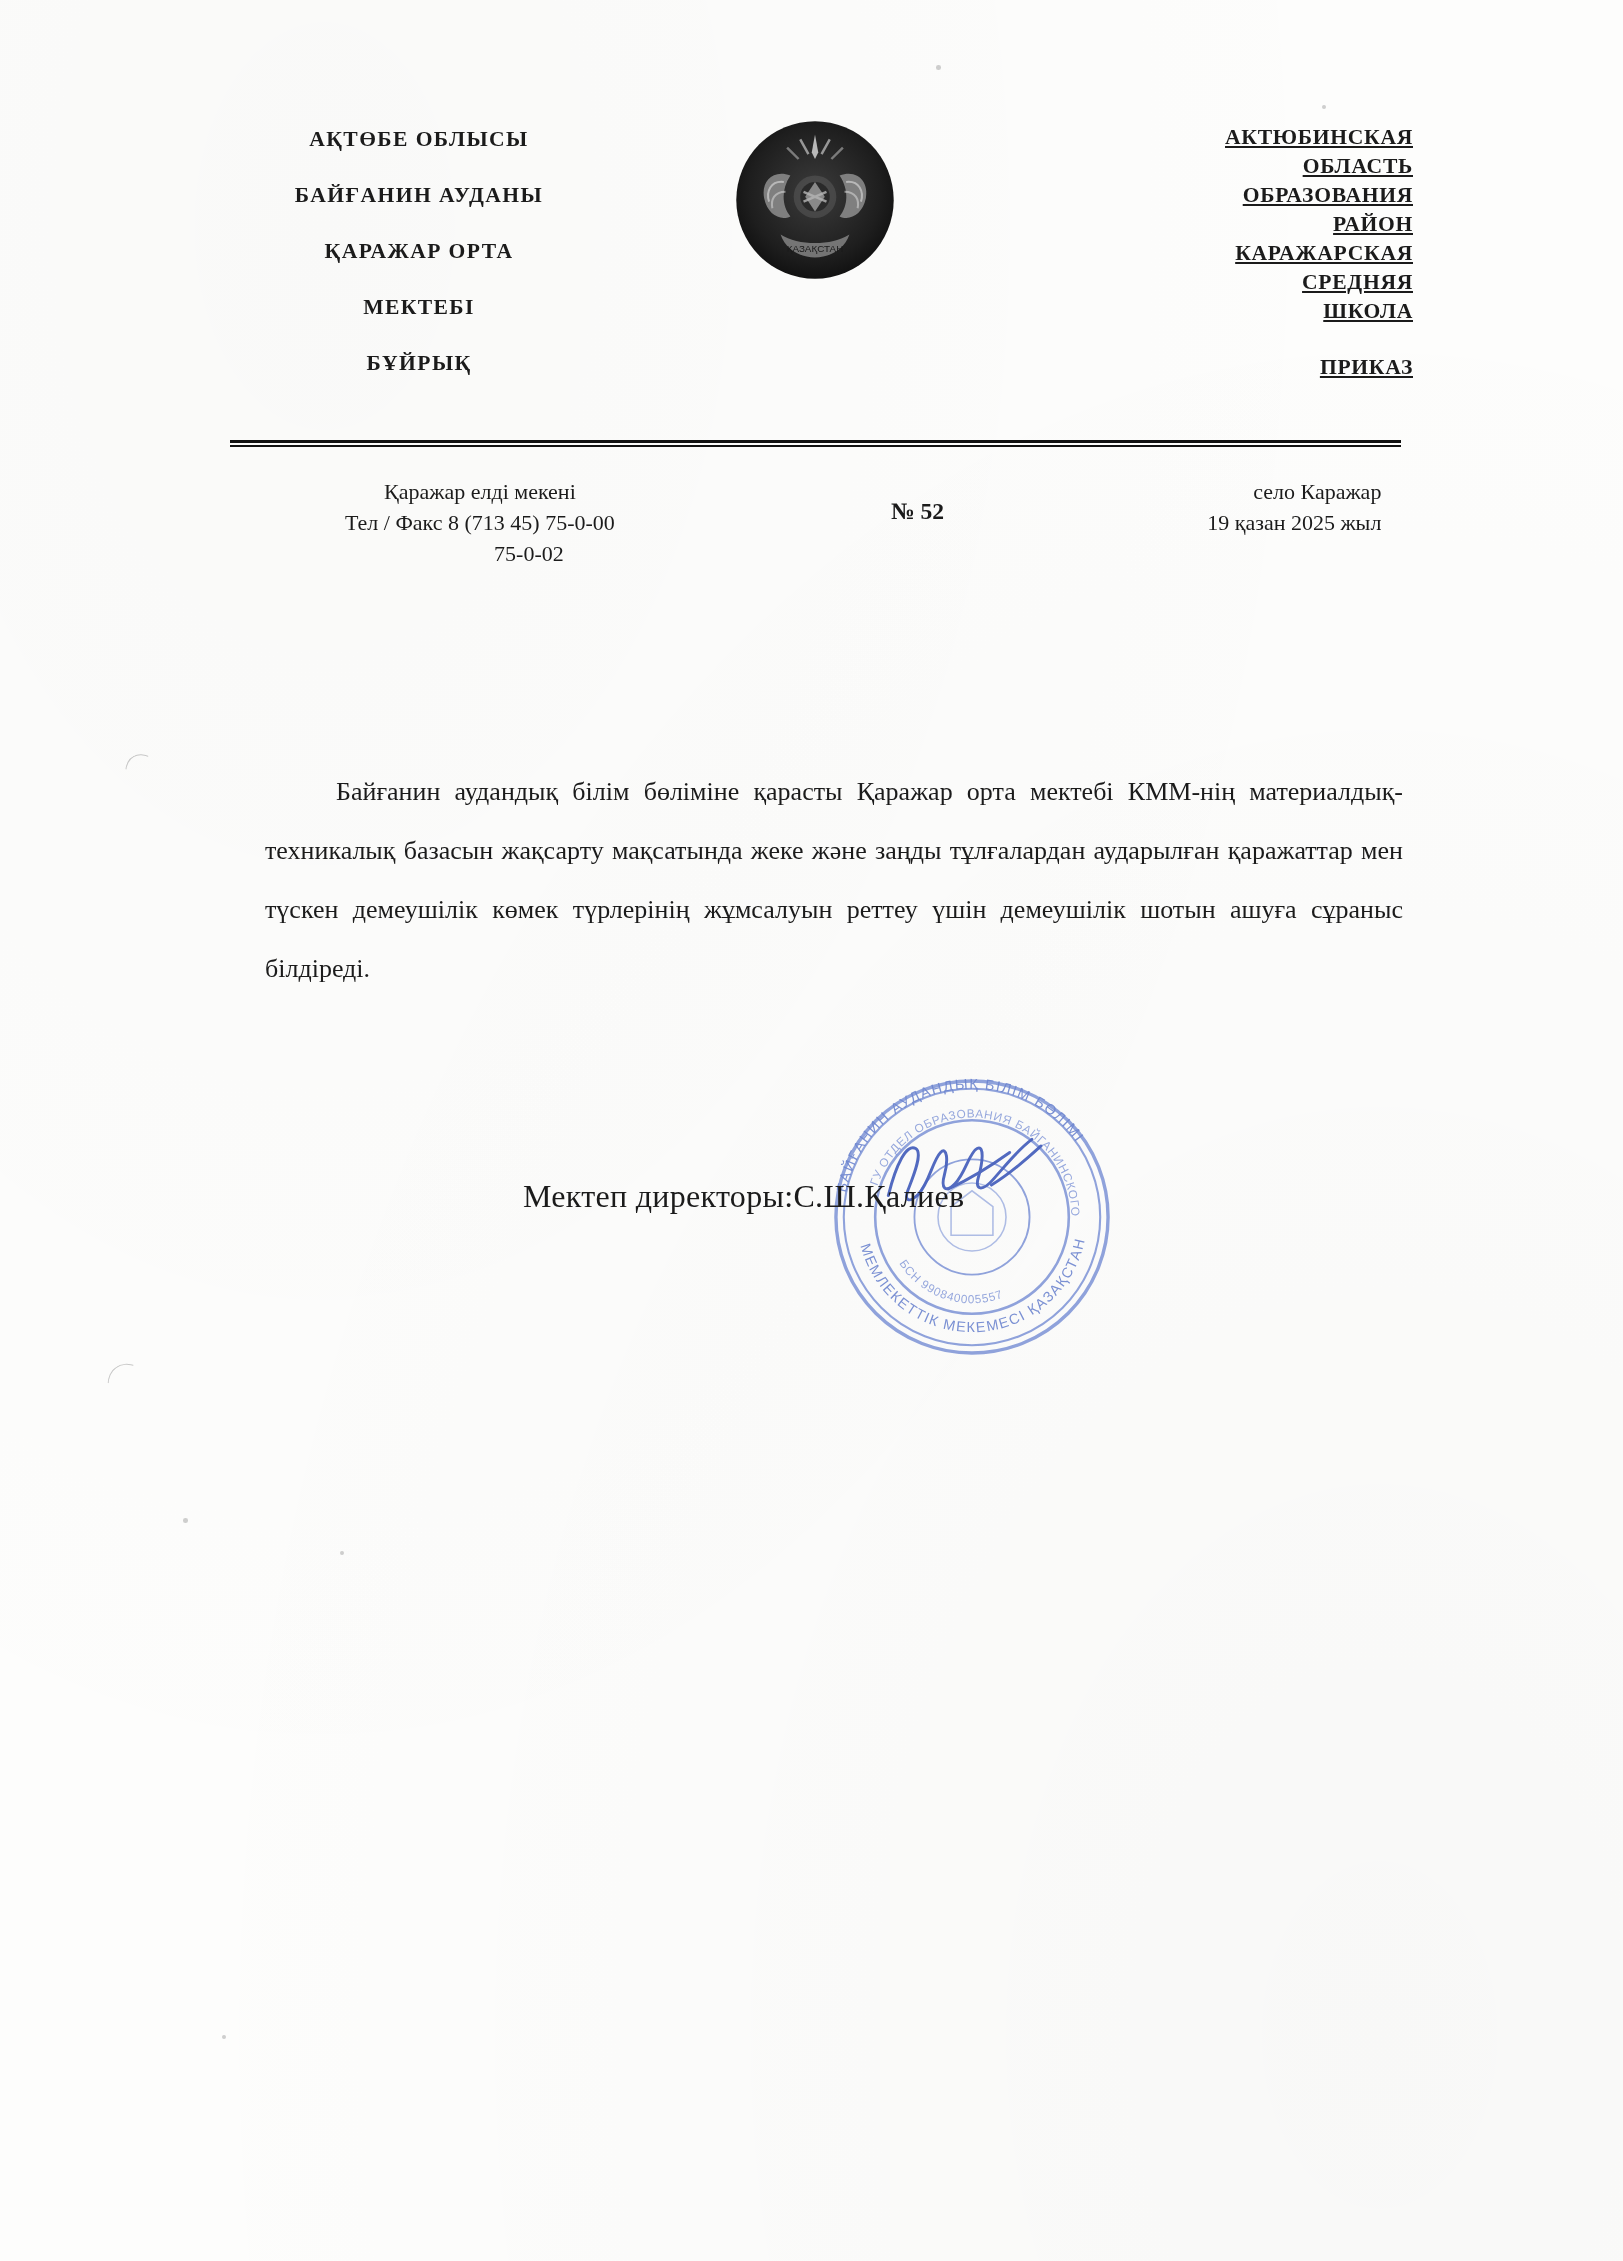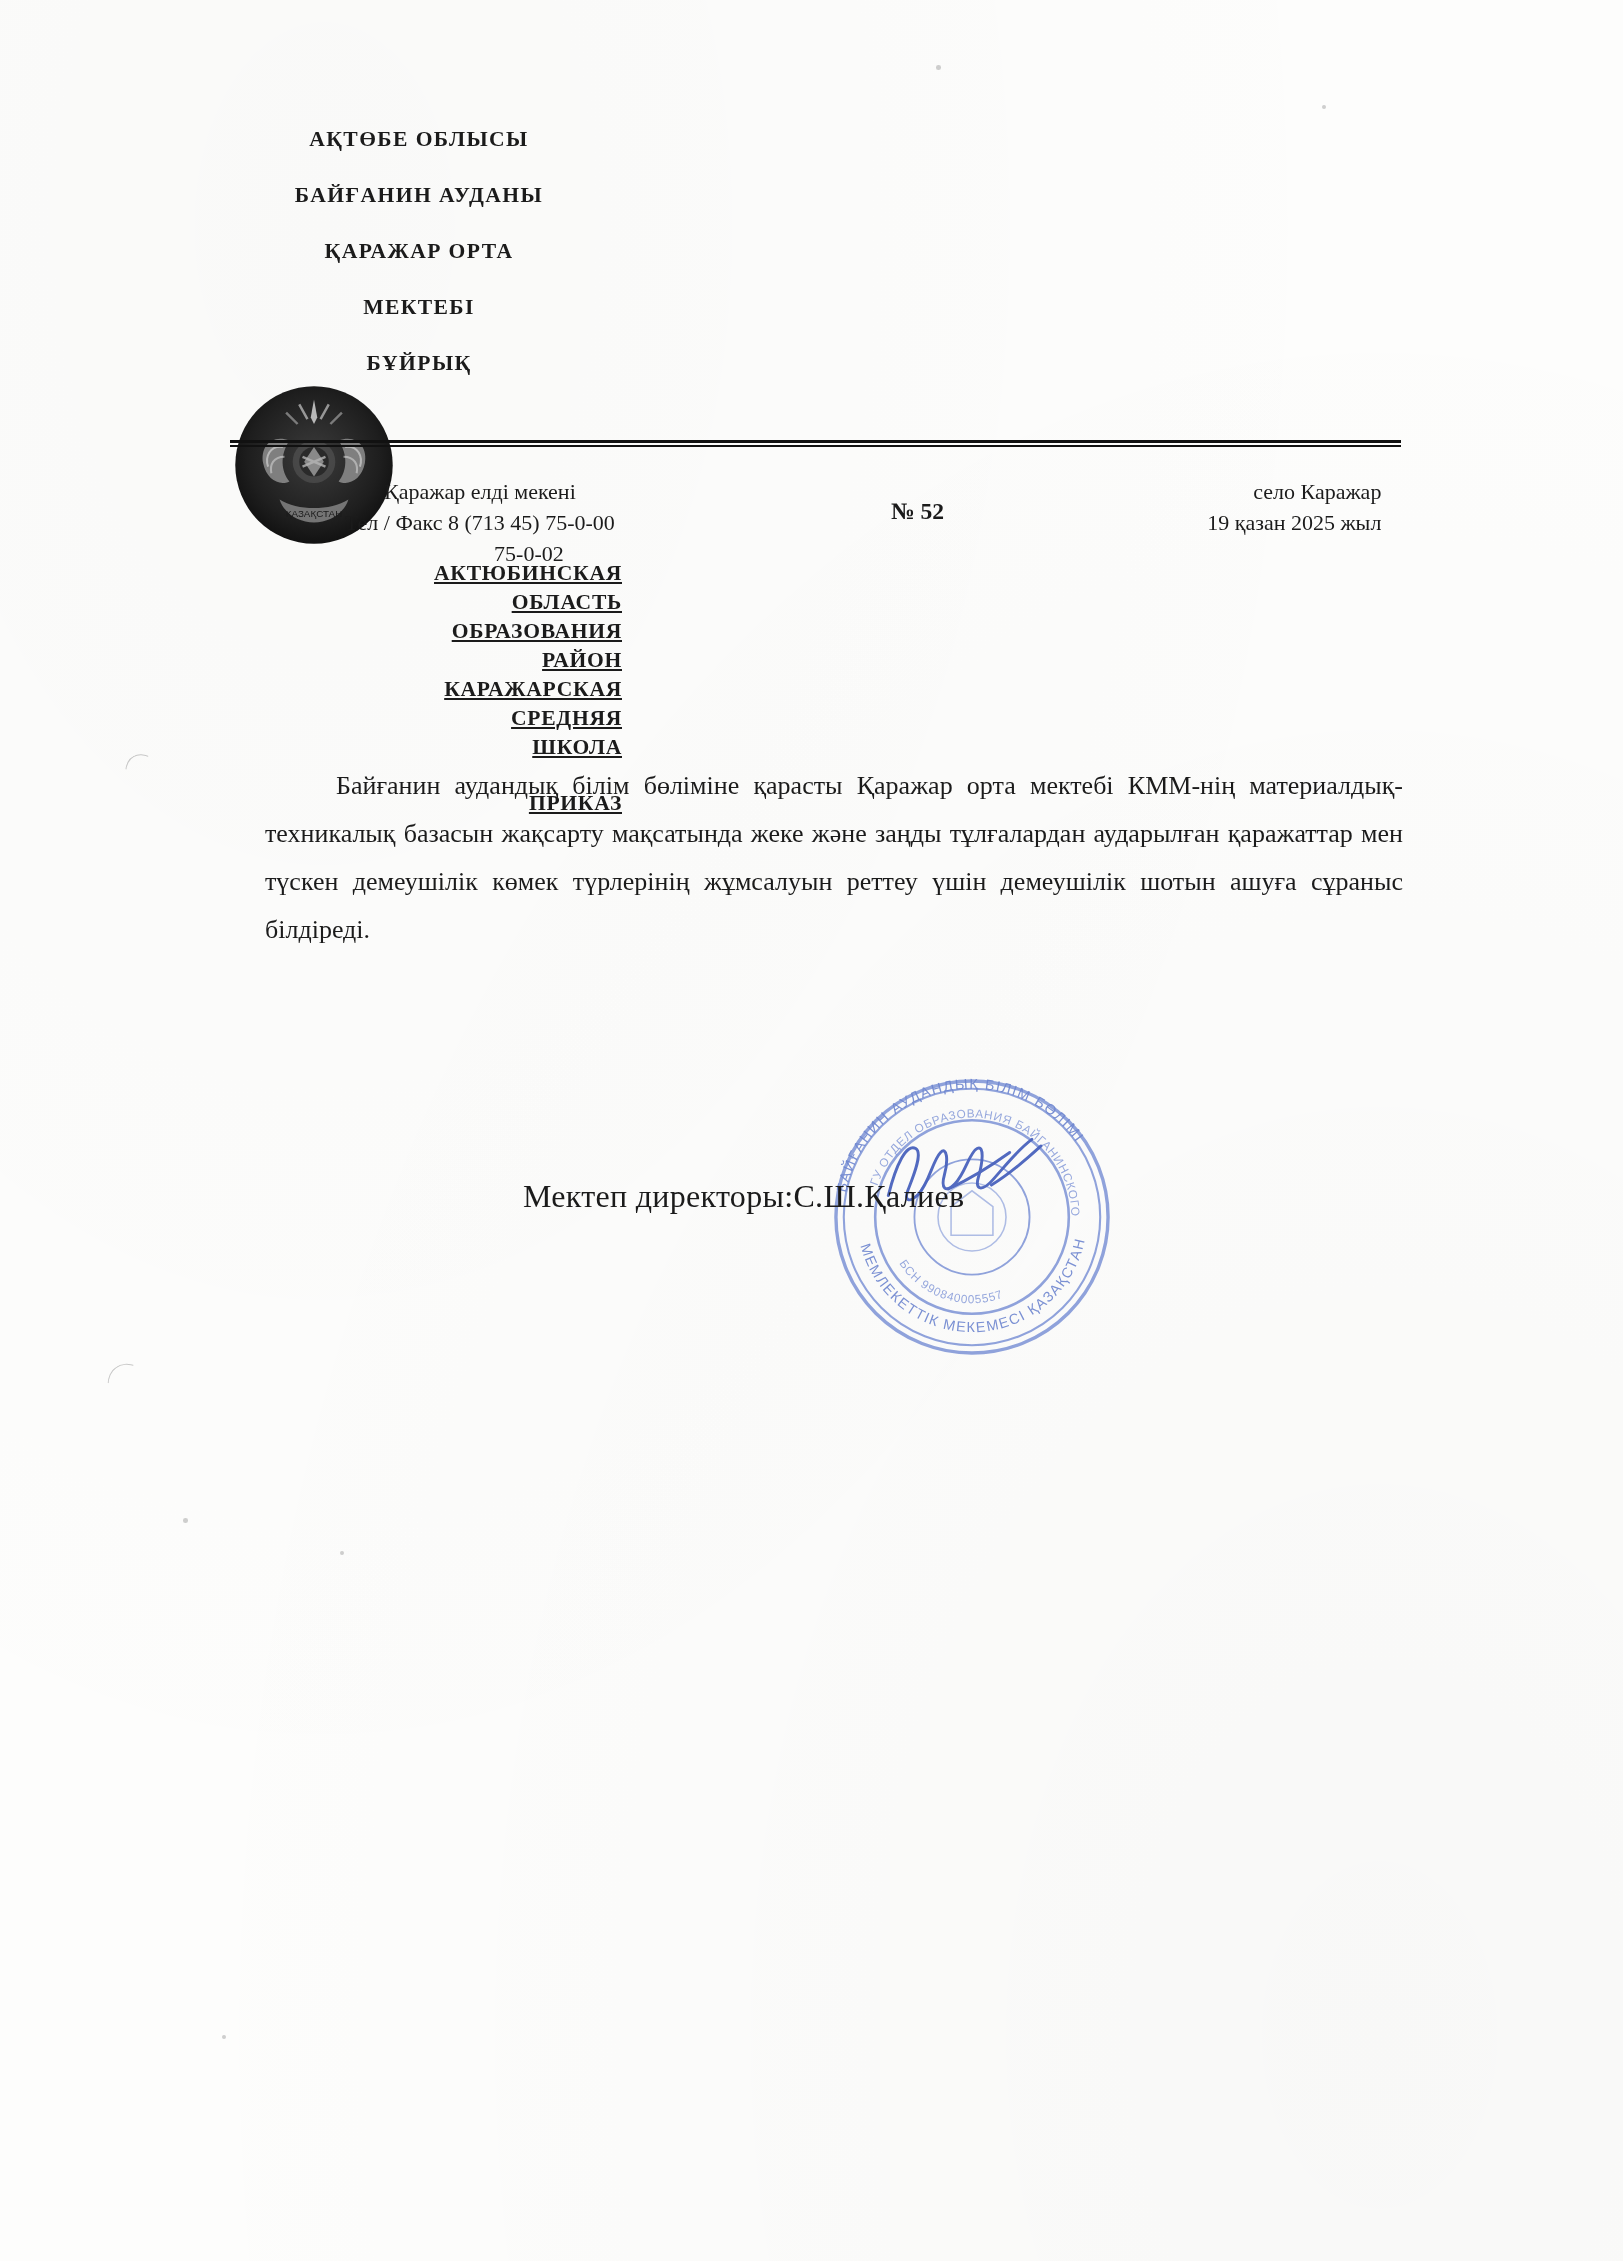--- a/index.html
+++ b/index.html
@@ -34,21 +34,20 @@
 
   
   .letterhead {
     position: absolute;
     top: 111px;
     left: 216px;
     width: 1197px;
     display: flex;
     align-items: flex-start;
     justify-content: space-between;
-    flex-direction: column;
   }
 
   .lh-col {
     width: 406px;
   }
 
   .lh-left {
     text-align: center;
     padding-top: 16.4px;
   }
@@ -161,21 +160,21 @@
     letter-spacing: 0.4px;
   }
 
   
   .bodytext {
     position: absolute;
     top: 762px;
     left: 265px;
     width: 1138px;
     font-size: 26px;
-    line-height: 48px;
+    line-height: 59px;
     text-align: justify;
     text-indent: 71px;
   }
 
   
   .signature-line {
     position: absolute;
     top: 1178px;
     left: 523px;
     width: 864px;

